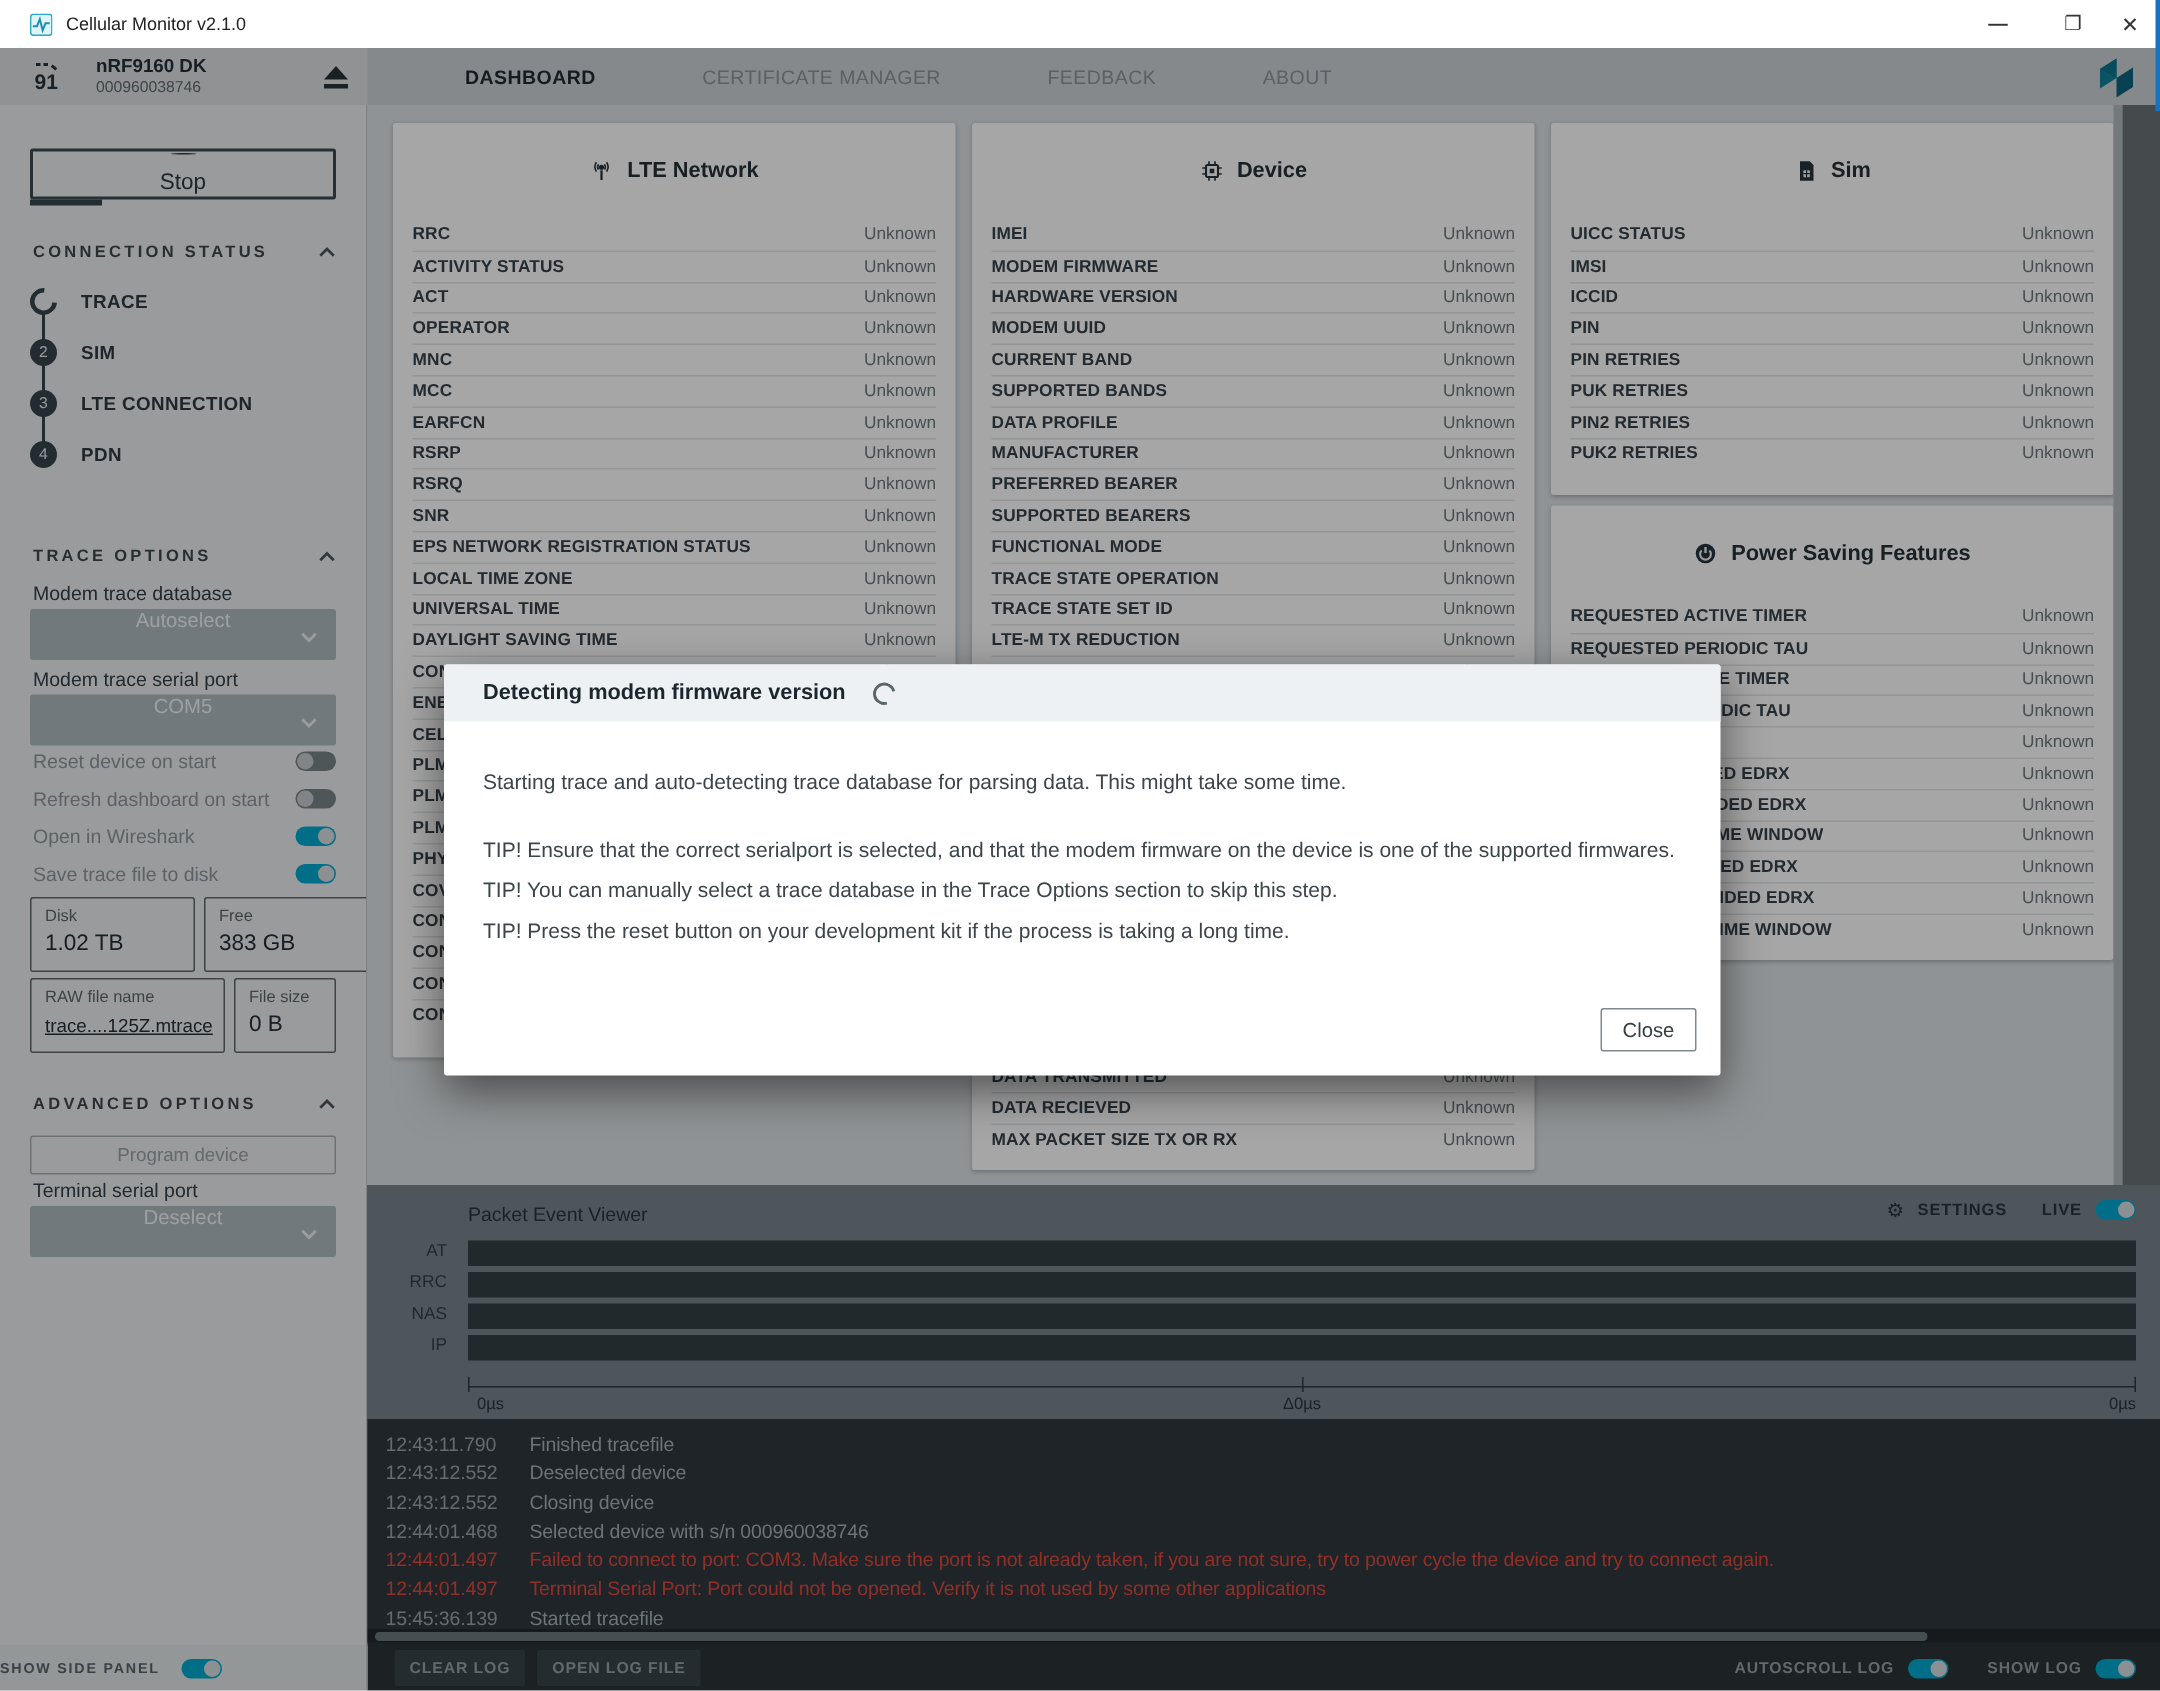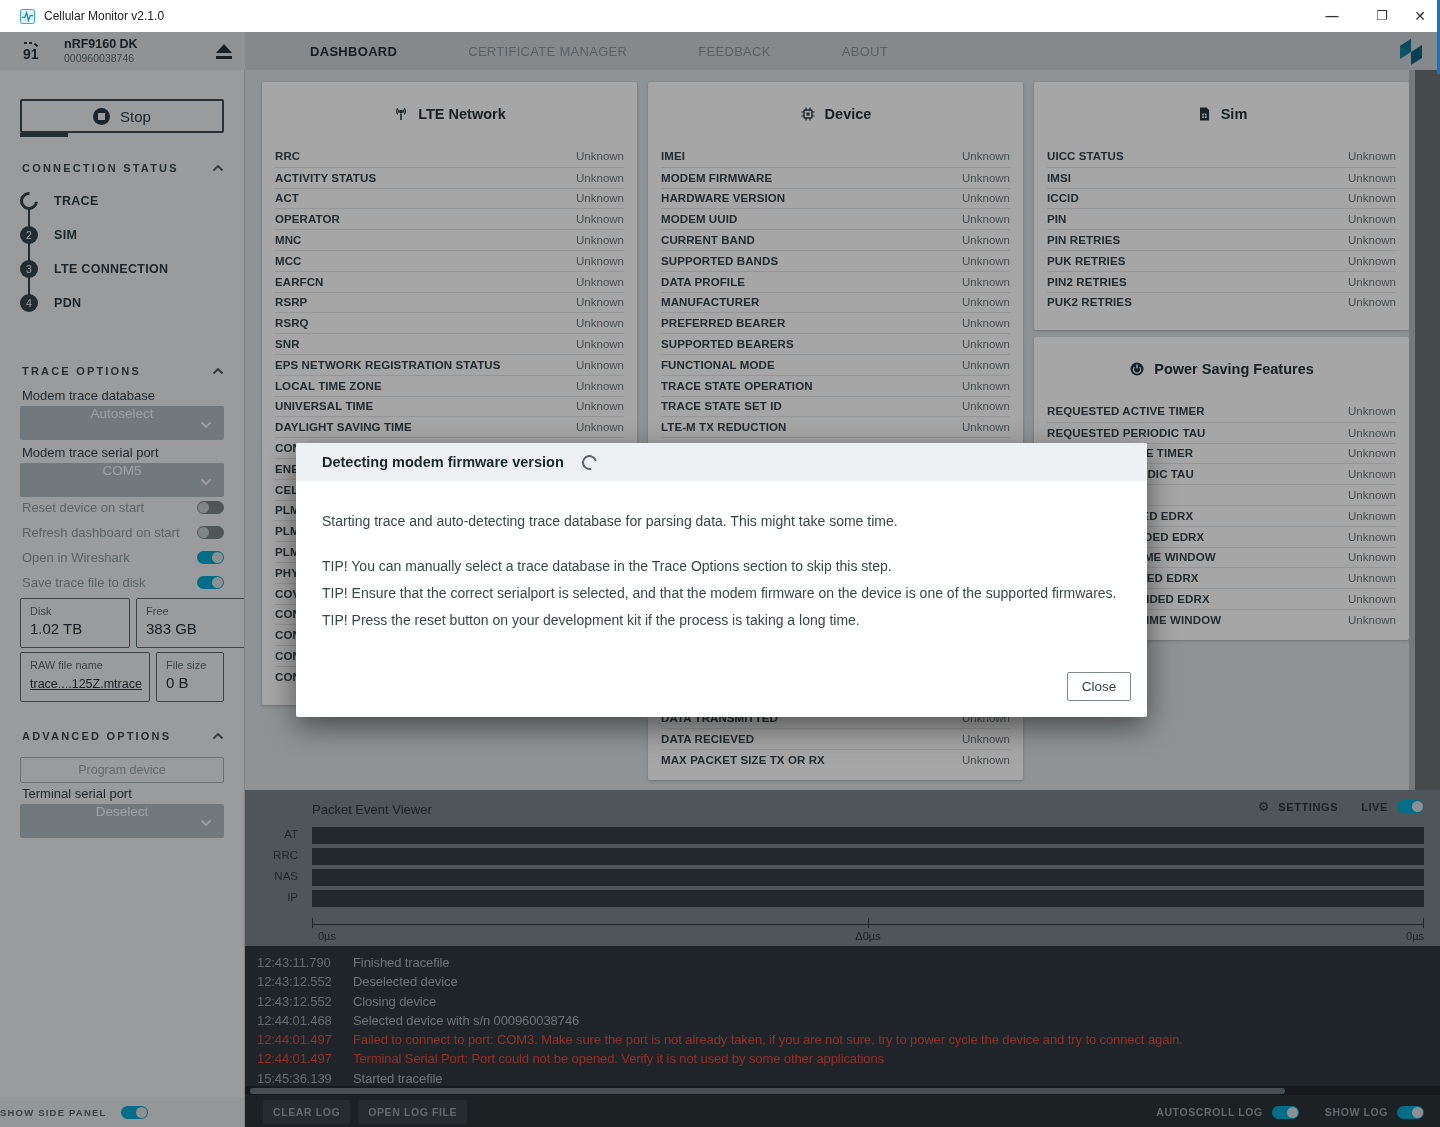--- a/index.html
+++ b/index.html
@@ -27,21 +27,21 @@
   .dev-name{position:absolute;left:64px;top:5px;font-size:12.5px;font-weight:bold;color:#22303a;}
   .dev-serial{position:absolute;left:64px;top:20px;font-size:10.5px;color:#5e6a70;}
   .eject-btn{position:absolute;left:212px;top:9px;width:24px;height:22px;}
   .nav-tabs{position:absolute;left:262px;top:0;height:38px;display:flex;align-items:center;gap:23px;}
   .tab{font-size:13px;color:#8a9499;letter-spacing:.3px;cursor:default;padding-left:48px;}
   .tab.active{color:#1f2b31;font-weight:bold;}
   .nordic-logo{position:absolute;right:13px;top:4px;}
 
   
   .sidebar{position:absolute;left:0;top:70px;width:245px;bottom:30px;background:#eceff1;overflow:hidden;border-right:1px solid #c3c9cc;box-sizing:border-box;}
-  .stop-btn{position:absolute;left:20px;top:29px;width:204px;height:34px;box-sizing:border-box;border:2px solid #3b4a52;background:transparent;display:flex;align-items:center;justify-content:center;gap:10px;font-size:15px;color:#2c3a42;border-radius:2px;}
+  .stop-btn{position:absolute;left:20px;top:29px;width:204px;height:34px;box-sizing:border-box;border:2px solid #3b4a52;background:transparent;display:flex;align-items:center;justify-content:center;gap:10px;font-size:15px;color:#2c3a42;border-radius:2px;flex-direction:column;}
   .stop-ico{width:17px;height:17px;border-radius:50%;background:#2c3a42;position:relative;}
   .stop-ico::after{content:'';position:absolute;left:5px;top:5px;width:7px;height:7px;background:#eceff1;}
   .stop-progress{position:absolute;left:20px;top:63px;width:48px;height:4px;background:#37474f;}
   .sechead{position:absolute;left:22px;right:20px;display:flex;justify-content:space-between;align-items:center;font-size:11px;font-weight:bold;letter-spacing:2.2px;color:#3d484d;}
   .sechead.cs{top:92px;}
   .sechead.to{top:295px;}
   .sechead.ao{top:660px;}
   .steps{position:absolute;left:20px;top:114px;}
   .steps::before{content:'';position:absolute;left:8px;top:20px;height:106px;width:2px;background:#36444c;}
   .step{display:flex;align-items:center;height:34px;position:relative;}
@@ -760,21 +760,21 @@
 
   <div class="backdrop"></div>
   <div class="modal">
     <div class="modal-h">
       <span class="modal-title">Detecting modem firmware version</span>
       <span class="spinner"></span>
     </div>
     <div class="modal-b">
       <p class="m-intro">Starting trace and auto-detecting trace database for parsing data. This might take some time.</p>
       <div class="m-tips">
+          <div class="tip">TIP! Ensure that the correct serialport is selected, and that the modem firmware on the device is one of the supported firmwares.</div>
           <div class="tip">TIP! You can manually select a trace database in the Trace Options section to skip this step.</div>
-          <div class="tip">TIP! Ensure that the correct serialport is selected, and that the modem firmware on the device is one of the supported firmwares.</div>
           <div class="tip">TIP! Press the reset button on your development kit if the process is taking a long time.</div>
         </div>
       <button class="close-btn">Close</button>
     </div>
   </div>
 
 </div>
 
 </body></html>

